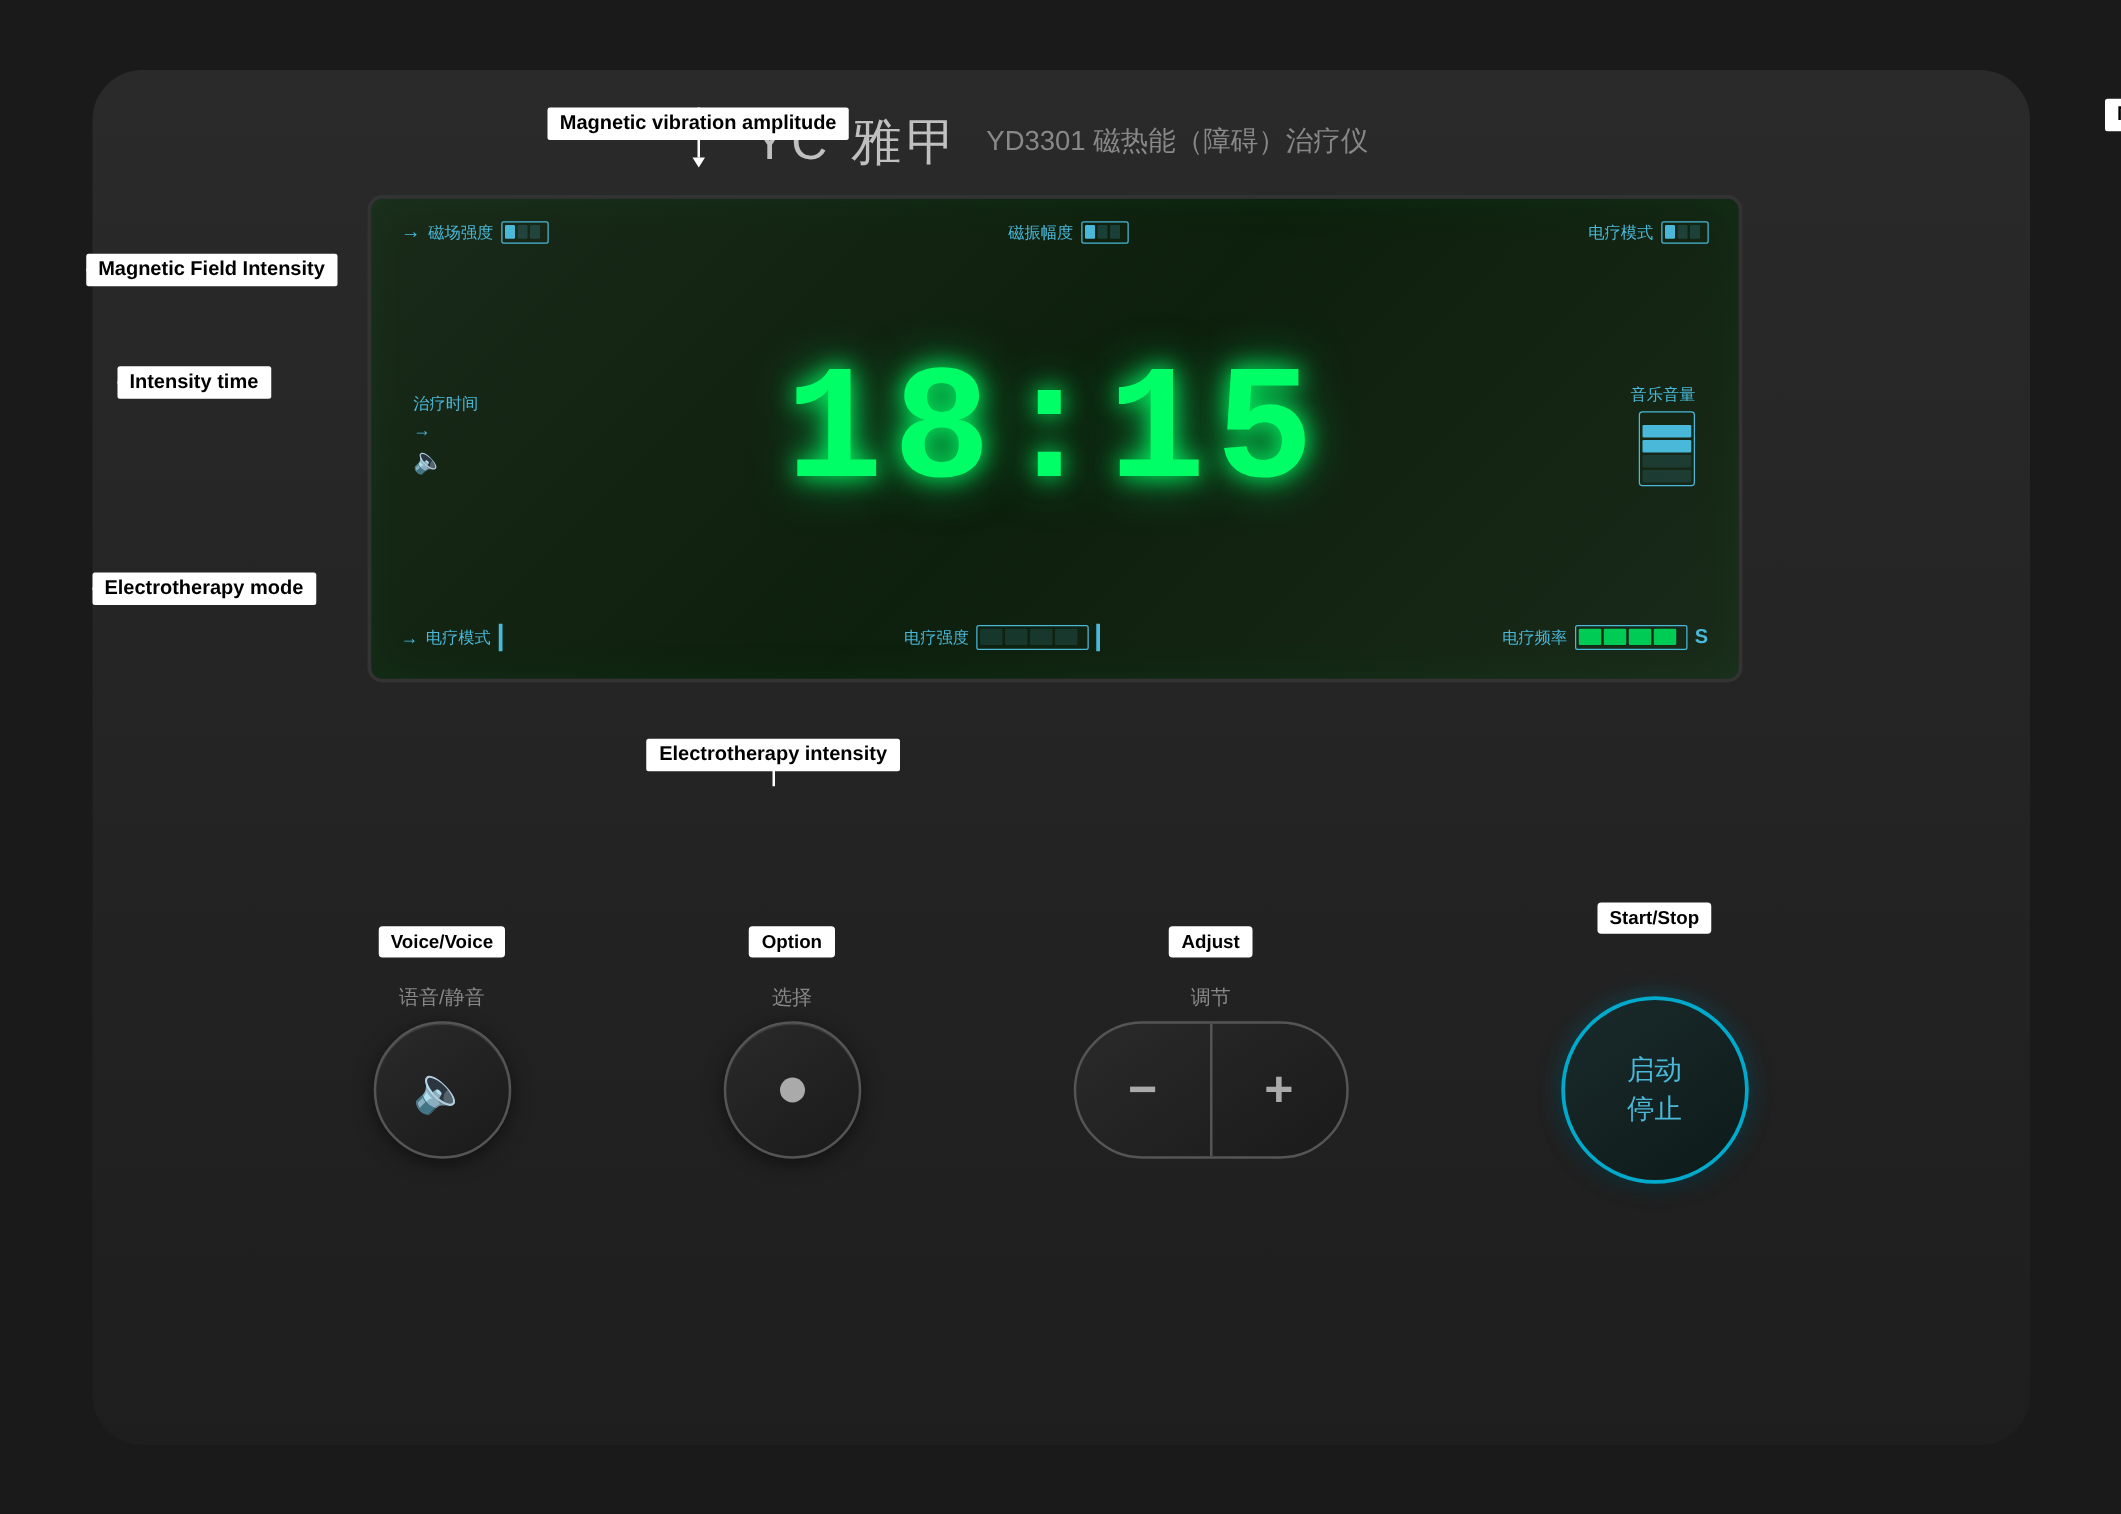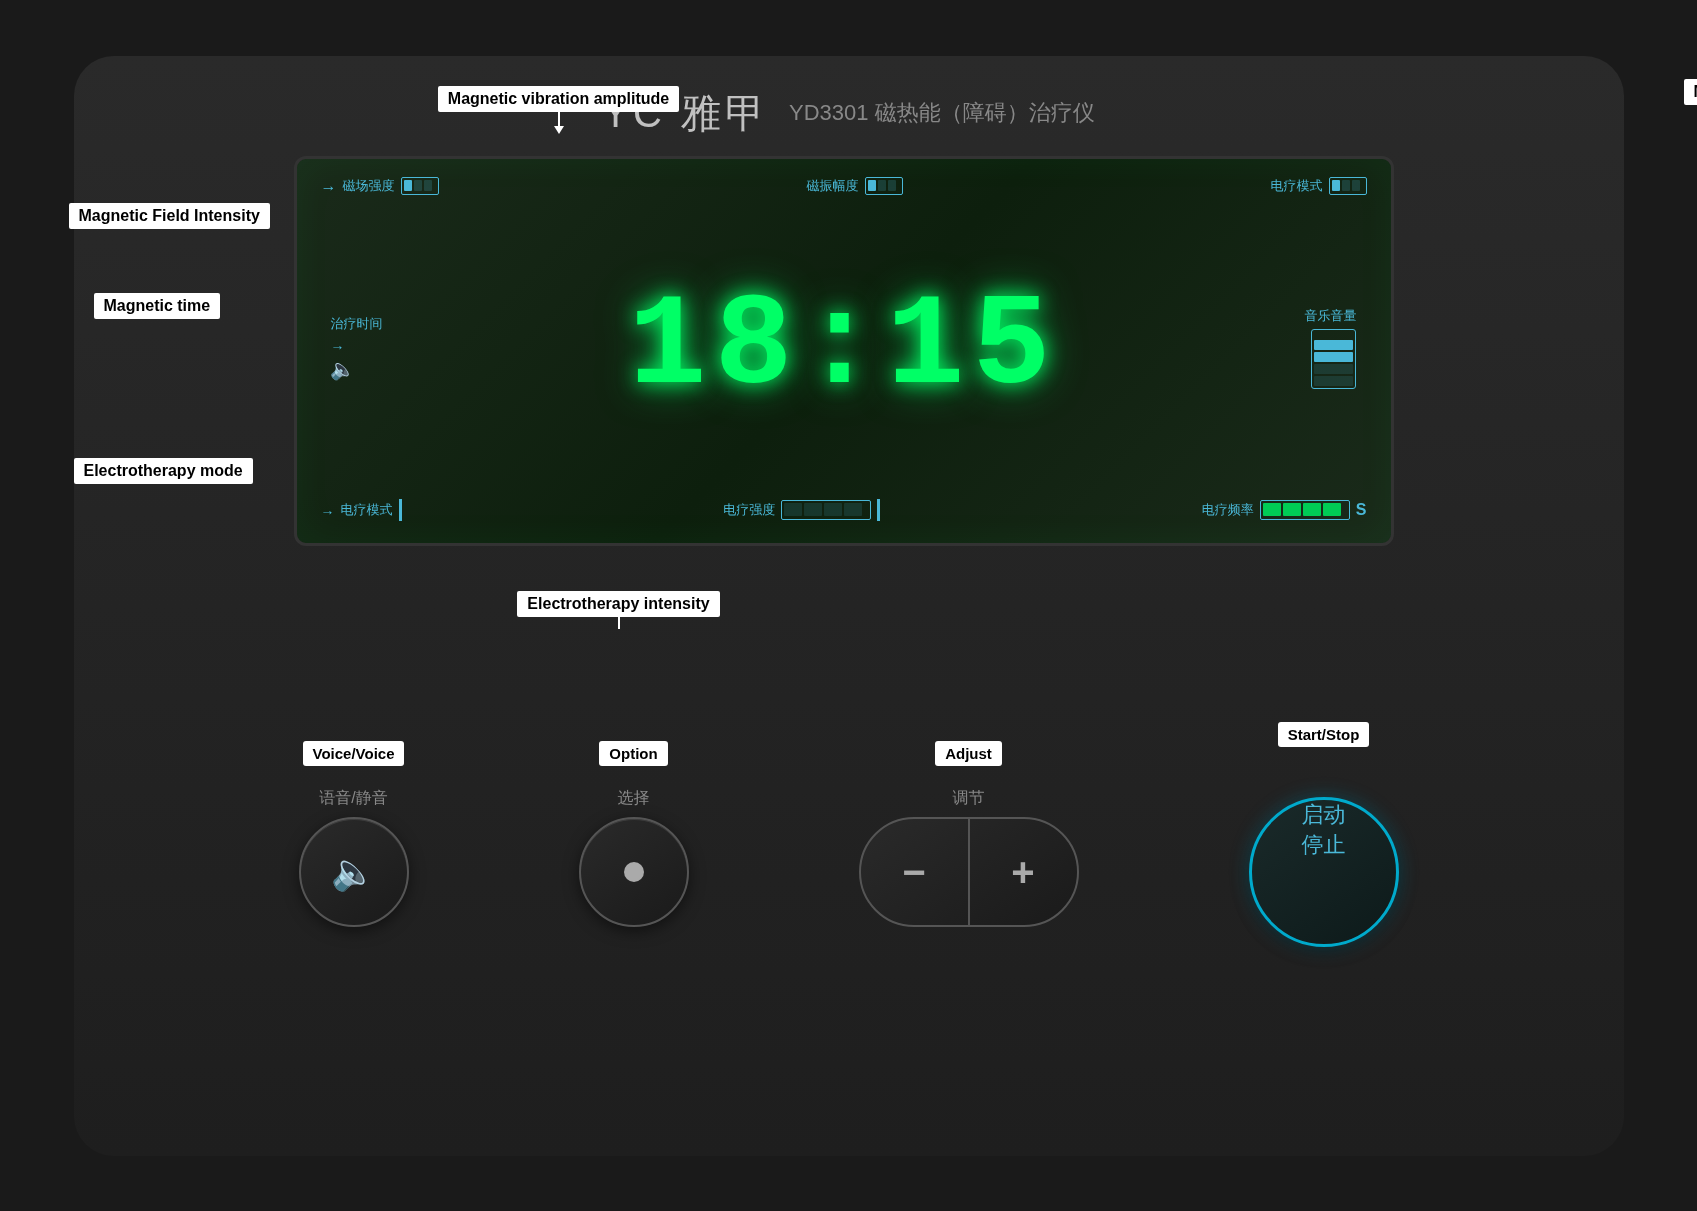--- a/index.html
+++ b/index.html
@@ -283,20 +283,21 @@
     }
     .start-stop-btn {
       width: 150px;
       height: 150px;
       border-radius: 50%;
       background: linear-gradient(145deg, #1a2a2a, #0d1a1a);
       border: 3px solid #00aacc;
       display: flex;
       flex-direction: column;
       align-items: center;
+      justify-content: center;
       cursor: pointer;
       box-shadow: 0 0 20px rgba(0,170,204,0.3), 0 4px 15px rgba(0,0,0,0.5);
     }
     .start-stop-chinese {
       color: #4ab8d8;
       font-size: 22px;
       line-height: 1.4;
       text-align: center;
     }
     .minus-plus-container {
@@ -430,21 +431,21 @@
       </div>
     </div>
 
     <div style="position:absolute; top:55px; left:-105px; display:flex; align-items:center; gap:0;">
       <div class="ann-box" style="font-size:16px;">Magnetic Field Intensity</div>
       <div style="width:50px; height:2px; background:white;"></div>
       <div style="width:0; height:0; border-top:5px solid transparent; border-bottom:5px solid transparent; border-left:8px solid white;"></div>
     </div>
 
     <div style="position:absolute; top:145px; left:-80px; display:flex; align-items:center; gap:0;">
-      <div class="ann-box" style="font-size:16px;">Magnetic time</div>
+      <div class="ann-box" style="font-size:16px;">Intensity time</div>
       <div style="width:50px; height:2px; background:white;"></div>
       <div style="width:0; height:0; border-top:5px solid transparent; border-bottom:5px solid transparent; border-left:8px solid white;"></div>
     </div>
 
     <div style="position:absolute; top:310px; left:-100px; display:flex; align-items:center; gap:0;">
       <div class="ann-box" style="font-size:16px;">Electrotherapy mode</div>
       <div style="width:50px; height:2px; background:white;"></div>
       <div style="width:0; height:0; border-top:5px solid transparent; border-bottom:5px solid transparent; border-left:8px solid white;"></div>
     </div>
 

